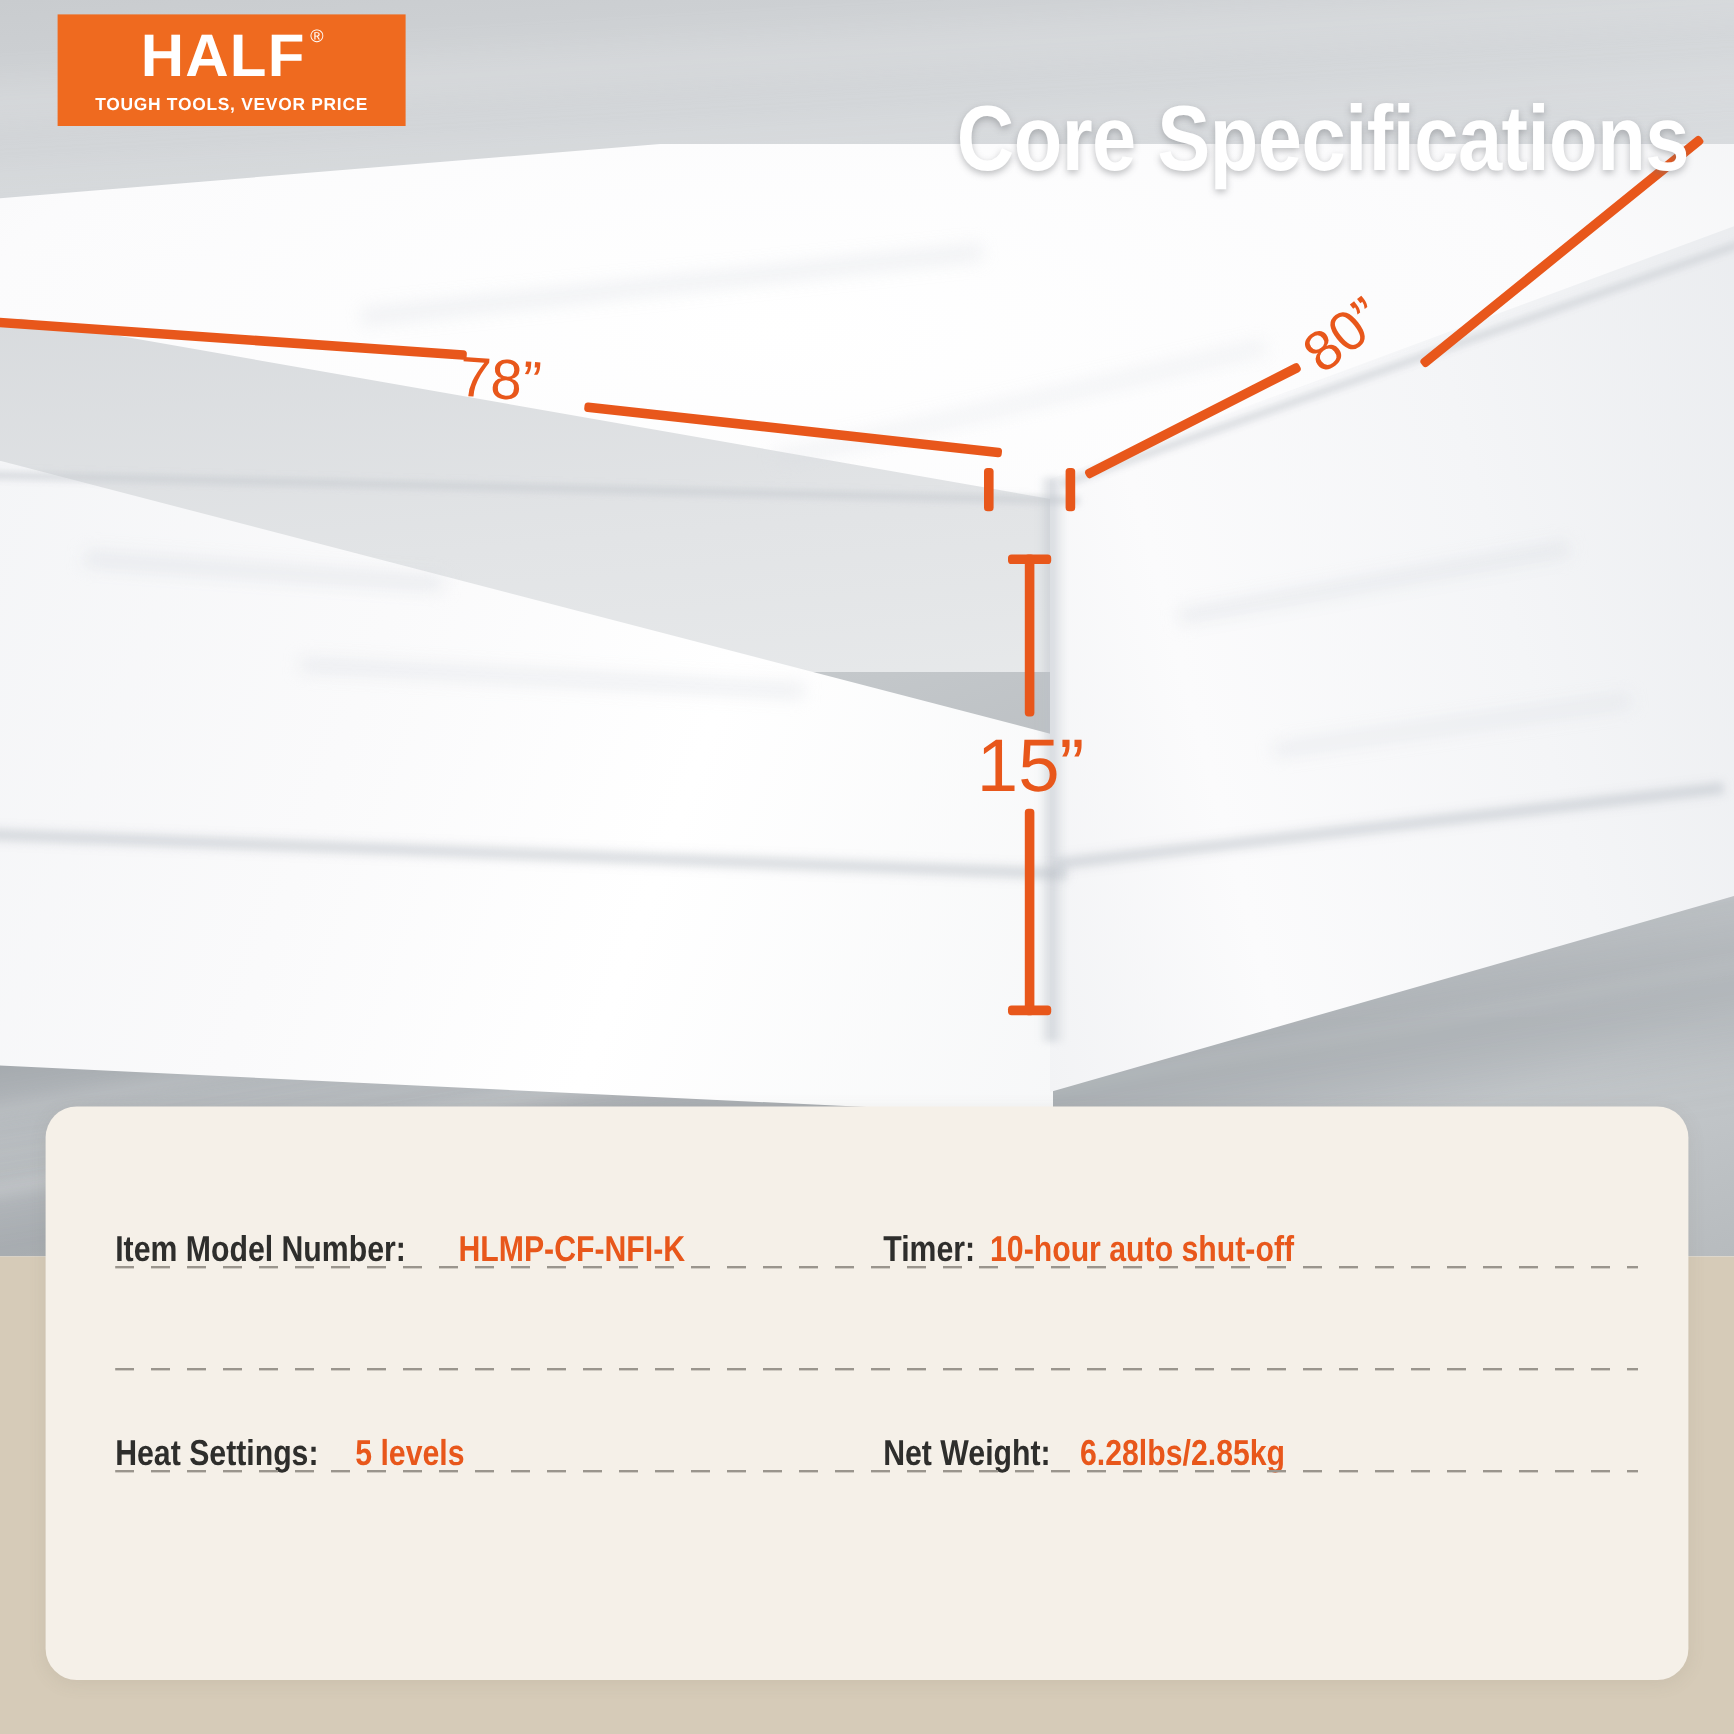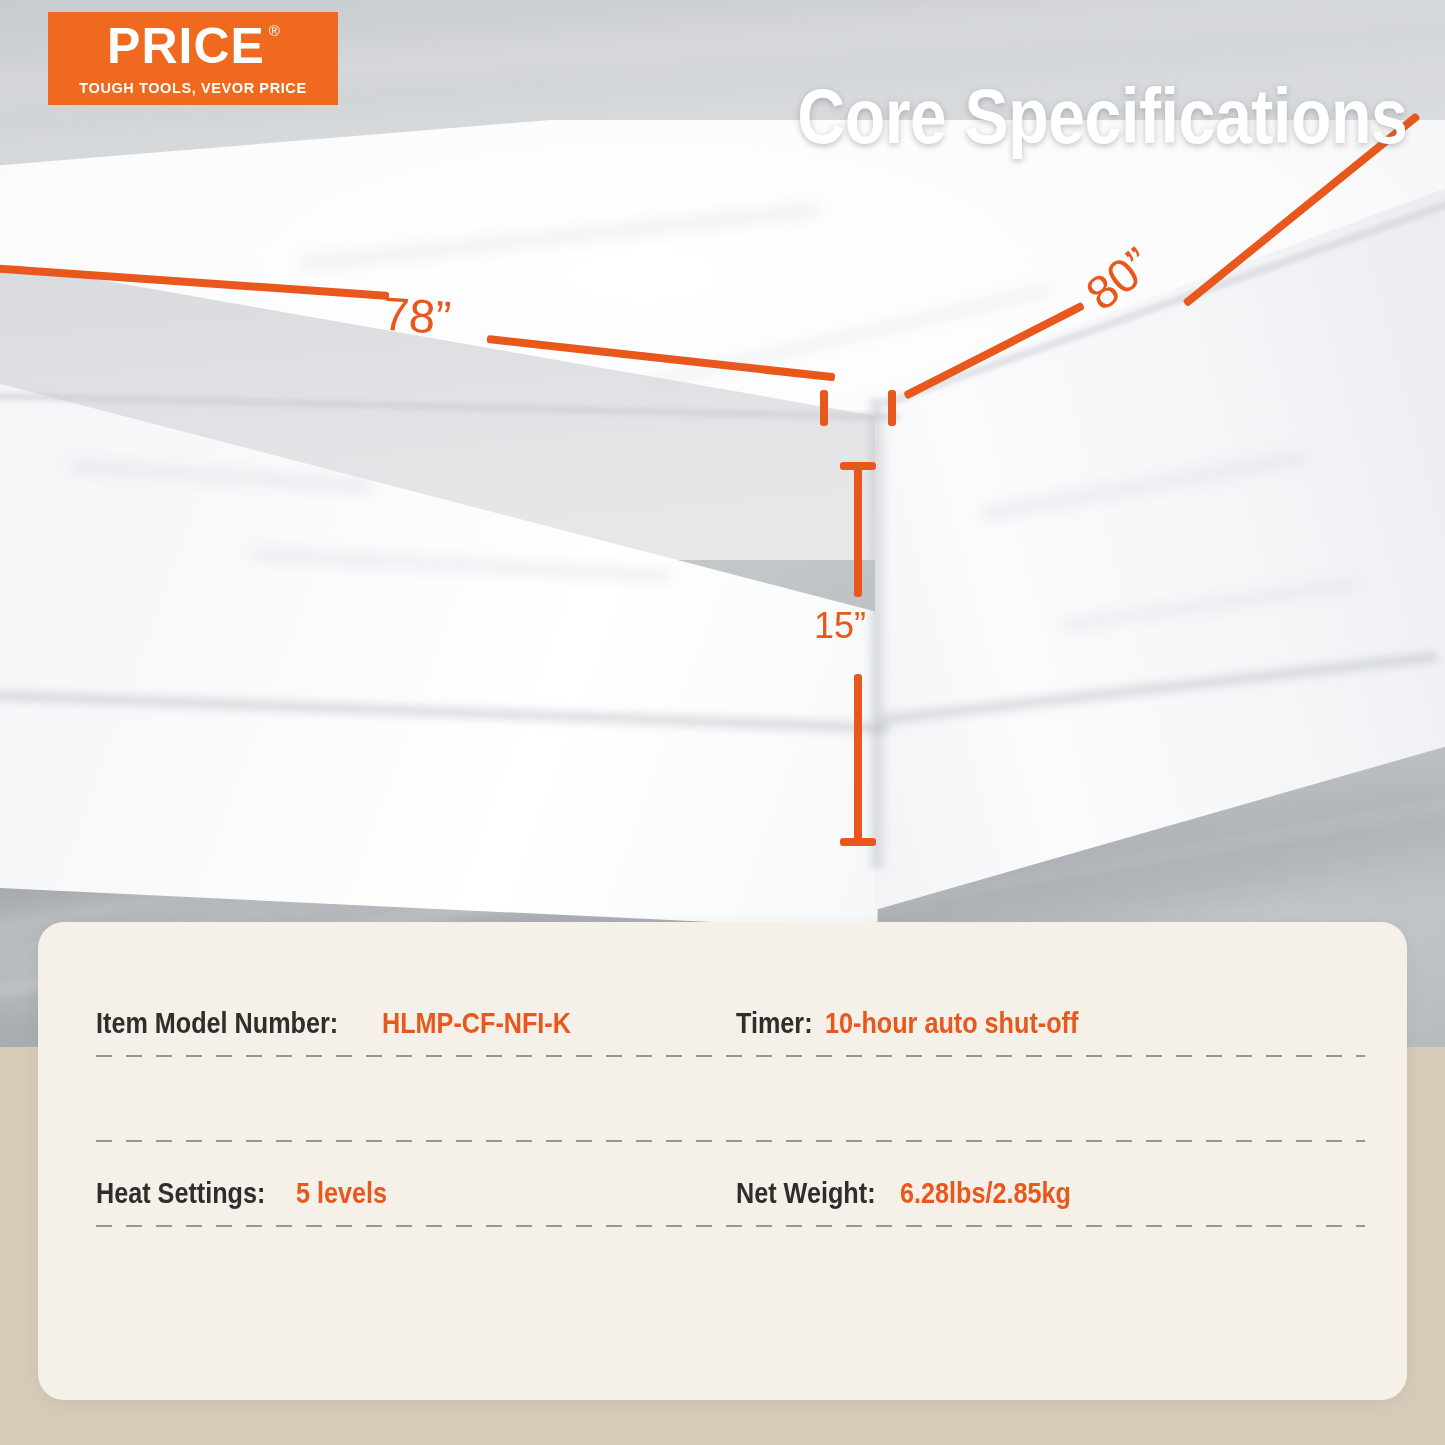--- a/index.html
+++ b/index.html
@@ -232,21 +232,21 @@
     overflow: hidden;
   }
   .rows {
     position: absolute;
     left: 58px; right: 42px;
     top: 50px; bottom: 30px;
   }
   .row {
     position: relative;
     display: flex;
-    align-items: center;
+    align-items: flex-end;
     height: 85px;
   }
   .row .sep {
     position: absolute;
     left: 0; right: 0; bottom: 0;
     height: 2px;
     background-image: repeating-linear-gradient(
       to right,
       #9a958d 0px, #9a958d 16px,
       rgba(0,0,0,0) 16px, rgba(0,0,0,0) 30px);
@@ -323,28 +323,28 @@
     <div class="tick" style="left: 820px; top: 390px; width: 8px; height: 36px; background: rgb(232, 87, 27);"></div>
     <div class="dimlabel" style="left: 383px; top: 292px; font-size: 47px; transform: rotate(4deg); color: rgb(232, 87, 27);">78”</div>
 
     <div class="dimline" style="left: 1185px; top: 300px; width: 300px; height: 8px; transform: rotate(-39deg); transform-origin: left center; background: rgb(232, 87, 27);"></div>
     <div class="dimline" style="left: 905px; top: 392px; width: 200px; height: 8px; transform: rotate(-27deg); transform-origin: left center; background: rgb(232, 87, 27);"></div>
     <div class="tick" style="left: 888px; top: 390px; width: 8px; height: 36px; background: rgb(232, 87, 27);"></div>
     <div class="dimlabel" style="left: 1092px; top: 276px; font-size: 47px; transform: rotate(-38deg); transform-origin: left center; color: rgb(232, 87, 27);">80”</div>
 
     <div class="tick" style="left: 840px; top: 462px; width: 36px; height: 8px; background: rgb(232, 87, 27);"></div>
     <div class="dimline" style="left: 854px; top: 462px; width: 8px; height: 135px; background: rgb(232, 87, 27);"></div>
-    <div class="dimlabel" style="left: 814px; top: 608px; font-size: 36px; color: rgb(232, 87, 27);">15”</div>
+    <div class="dimlabel" style="left: 814px; top: 608px; font-size: 62px; color: rgb(232, 87, 27);">15”</div>
     <div class="dimline" style="left: 854px; top: 674px; width: 8px; height: 172px; background: rgb(232, 87, 27);"></div>
     <div class="tick" style="left: 840px; top: 838px; width: 36px; height: 8px; background: rgb(232, 87, 27);"></div>
   </div>
 
   <div class="logo" style="background: rgb(239, 106, 31);">
     <div class="word">
-      <span>PRICE</span><span class="reg">®</span>
+      <span>HALF</span><span class="reg">®</span>
     </div>
     <div class="tag">TOUGH TOOLS, VEVOR PRICE</div>
   </div>
 
   <div class="title">Core Specifications</div>
 
   <div class="tanband" style="background: rgb(214, 203, 184);"></div>
 
   <div class="panel" style="background: rgb(245, 240, 232);">
     <div class="rows">

